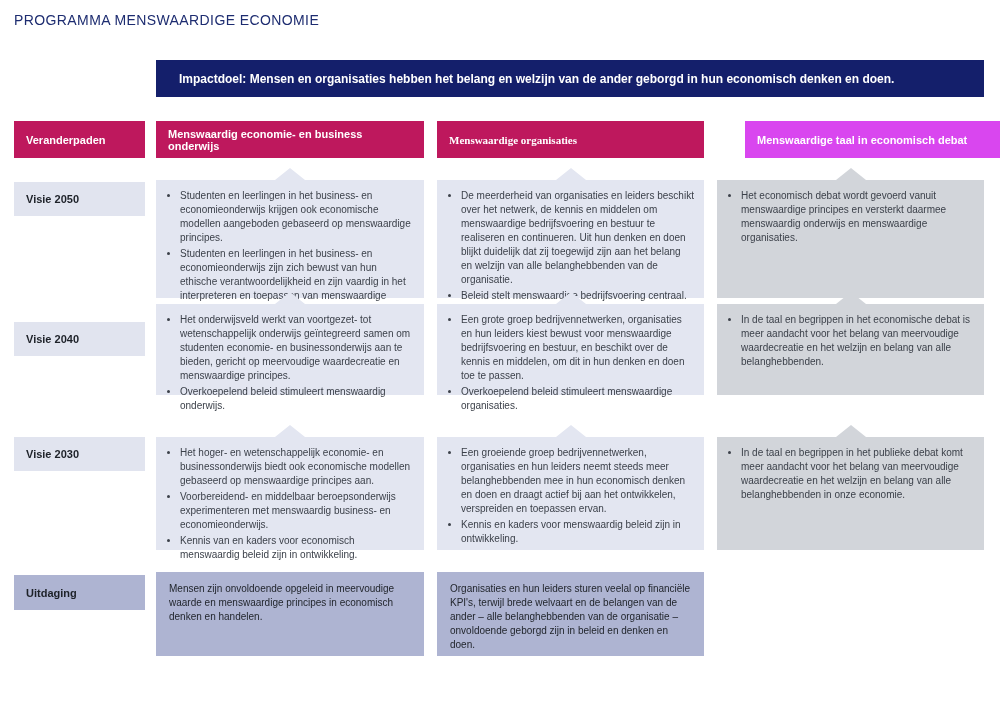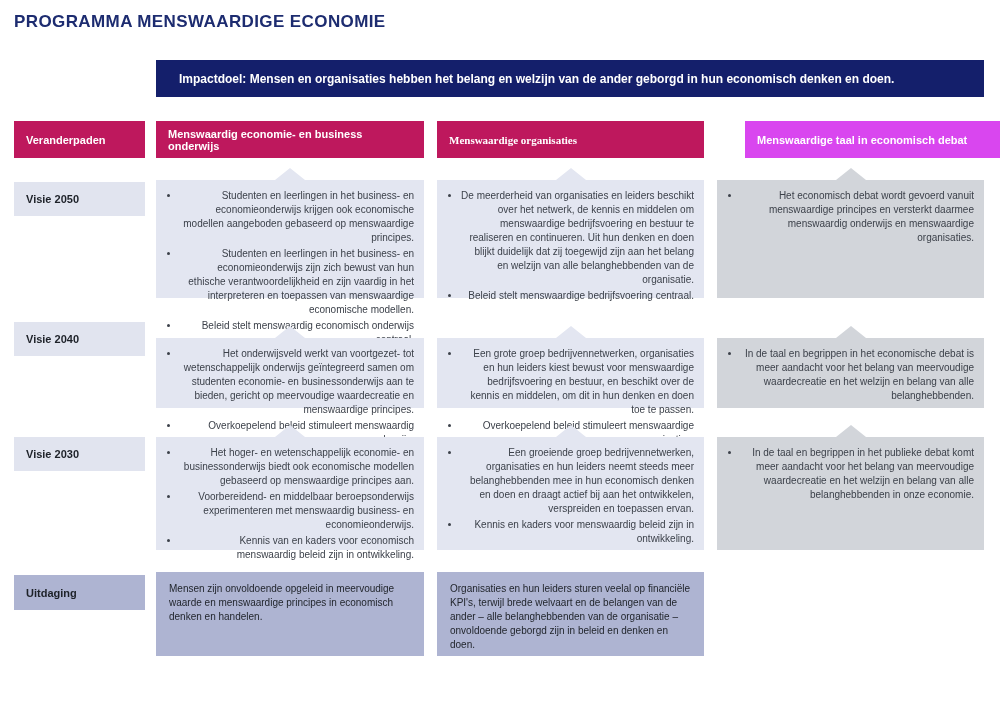--- a/index.html
+++ b/index.html
@@ -2,21 +2,21 @@
 <html><head>
 <meta charset="utf-8">
 <style>
   html,body{margin:0;padding:0;background:#fff;}
   .page{
     position:relative;width:1000px;height:707px;background:#ffffff;
     font-family:"Liberation Sans",sans-serif;overflow:hidden;
   }
   .title{
     position:absolute;left:14px;top:12px;margin:0;
-    font-size:17px;font-weight:700;letter-spacing:0.4px;color:#1d2c70;
+    font-size:14px;font-weight:400;letter-spacing:0.4px;color:#1d2c70;
   }
   .banner{
     position:absolute;left:156px;top:60px;width:828px;height:37px;
     background:#141f6b;color:#ffffff;display:flex;align-items:center;
     padding:0 23px;box-sizing:border-box;font-size:12px;font-weight:bold;
   }
   .hdr{
     position:absolute;top:121px;height:37px;display:flex;align-items:center;
     padding:0 12px;box-sizing:border-box;color:#ffffff;font-weight:bold;font-size:11px;
     background:#be185d;
@@ -29,33 +29,33 @@
     position:absolute;left:14px;width:131px;height:34px;background:#e1e4ef;
     display:flex;align-items:center;padding:0 12px;box-sizing:border-box;
     font-weight:bold;font-size:11px;color:#1d2128;text-align:right;
   }
   .rl-0{top:182px}.rl-1{top:322px}.rl-2{top:437px}
   .rowlabel.challenge{top:575px;height:35px;background:#aeb4d2;}
   .cell{
     position:absolute;box-sizing:border-box;font-size:10px;color:#3c414a;line-height:1.4;
   }
   .c1{left:156px;width:268px}.c2{left:437px;width:267px}.c3{left:717px;width:267px}
-  .r0{top:180px;height:118px}.r1{top:338px;height:70px}.r2{top:437px;height:113px}.rc{top:572px;height:84px}
+  .r0{top:180px;height:118px}.r1{top:304px;height:91px}.r2{top:437px;height:113px}.rc{top:572px;height:84px}
   .lav{background:#e3e6f1}
   .gry{background:#d2d5da}
   .uit-lav{background:#aeb4d2;color:#22262d}
   .uit-gry{background:#a2a6ad;color:#22262d}
   .arrow::before{
     content:"";position:absolute;top:-12px;left:50%;transform:translateX(-50%);
     width:0;height:0;border-left:15px solid transparent;border-right:15px solid transparent;
     border-bottom:12px solid #e3e6f1;
   }
   .arrow.gry::before{border-bottom-color:#d2d5da;}
   .cell ul{margin:9px 0 0 0;padding:0 10px 0 24px;list-style:disc;}
-  .cell li{margin-bottom:2px;text-align:right;}
+  .cell li{margin-bottom:2px;}
   .cell p{margin:0;padding:10px 13px;}
 </style>
 </head>
 <body>
 
 <div class="page">
 
   <h1 class="title">PROGRAMMA MENSWAARDIGE ECONOMIE</h1>
 
   <div class="banner">

